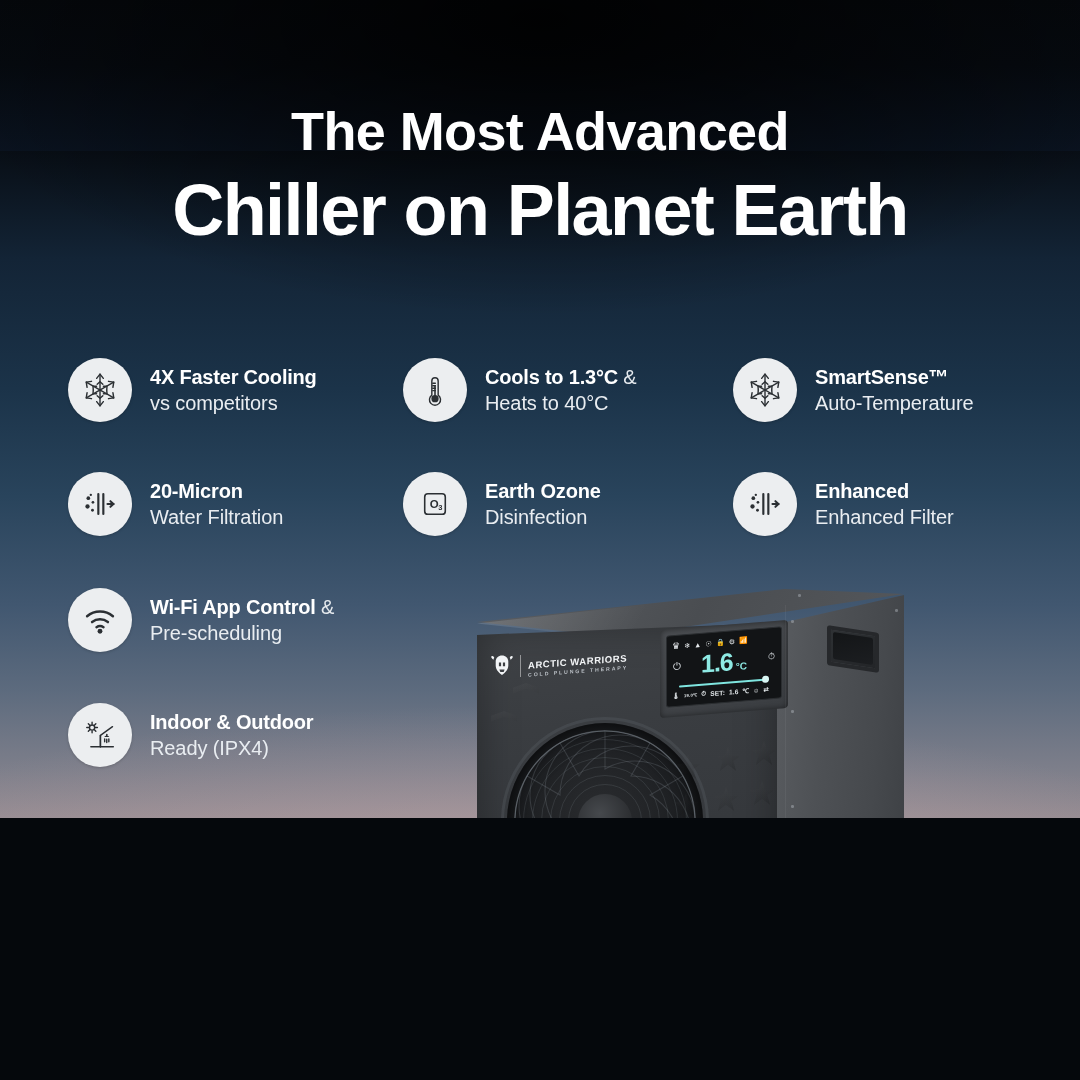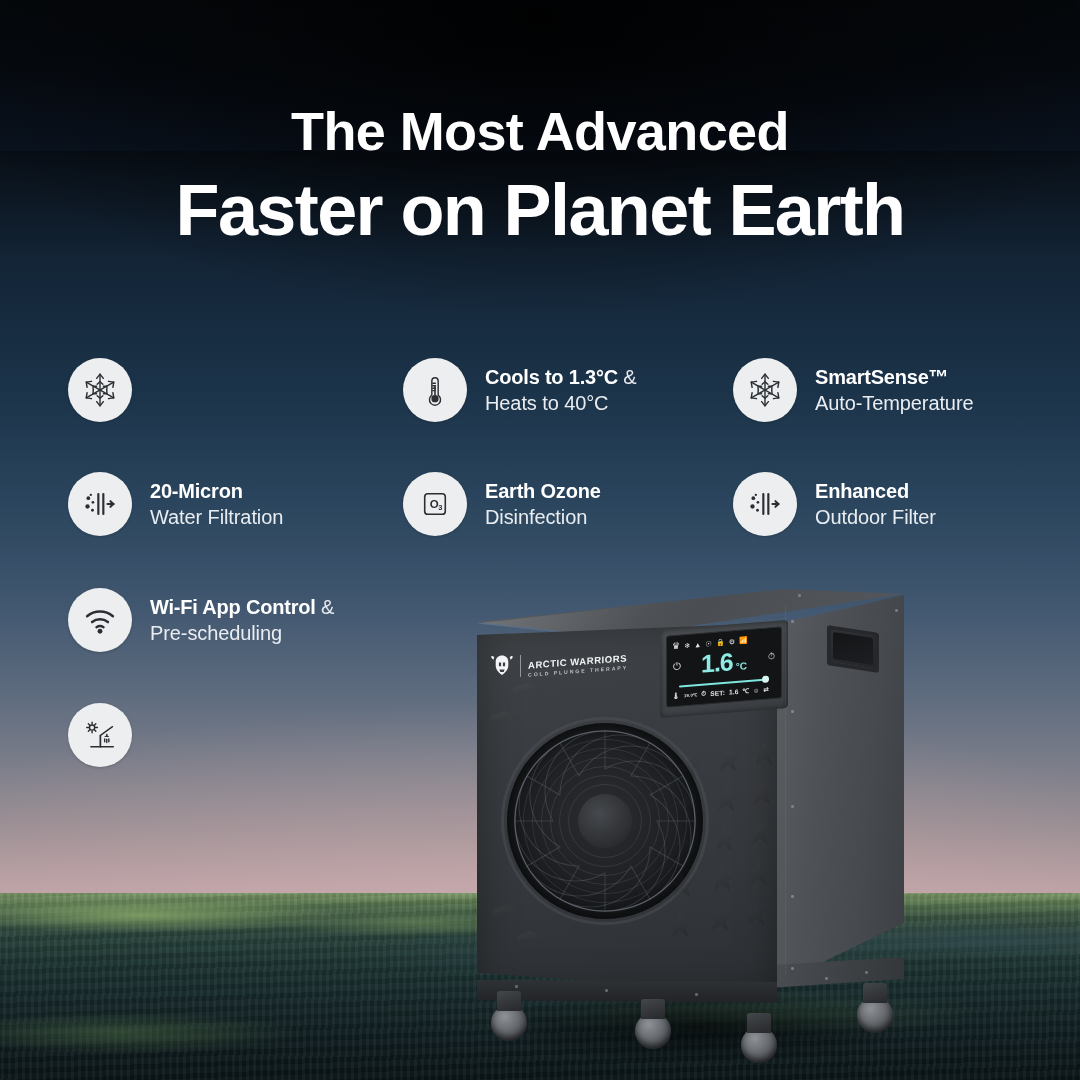--- a/index.html
+++ b/index.html
@@ -3,21 +3,21 @@
 <meta charset="utf-8">
 <style>
   * { margin:0; padding:0; box-sizing:border-box; }
   html,body { width:1080px; height:1080px; }
   body {
     font-family:"Liberation Sans", sans-serif;
     background:#05080c;
     overflow:hidden;
     position:relative;
   }
-  #stage { position:absolute; inset:0; width:1080px; height:1080px; overflow:hidden; }
+  #stage { position:absolute; inset:0; width:1080px; height:818px; overflow:hidden; }
 
   
   .bg-sky{
     position:absolute; left:0; top:0; width:1080px; height:1080px;
     background:linear-gradient(180deg,
       #05080c 0%,
       #060a10 6%,
       #0a1320 14%,
       #11203240 0%,
       #132436 24%,
@@ -264,41 +264,45 @@
 
   <div class="bg-sky"></div>
   <div class="bg-sky2"></div>
   <div class="hills"></div>
   <div class="ground"></div>
   <div class="ground-tex"></div>
   <div class="ground-shadow"></div>
 
   <div class="headline">
     <div class="h-line1">The Most Advanced</div>
-    <div class="h-line2">Faster on Planet Earth</div>
+    <div class="h-line2">Chiller on Planet Earth</div>
   </div>
 
   <div class="features">
 
     <div class="feat" style="left:68px;  top:0px;">
       <div class="ficon">
         <svg width="40" height="40" viewBox="0 0 48 48" fill="none" stroke="#2b2f33" stroke-width="1.7" stroke-linecap="round">
           <g>
             <line x1="24" y1="5" x2="24" y2="43"></line>
               <line x1="7.5" y1="14.5" x2="40.5" y2="33.5"></line>
               <line x1="7.5" y1="33.5" x2="40.5" y2="14.5"></line>
             <path d="M24 5 L20 10 M24 5 L28 10 M24 43 L20 38 M24 43 L28 38"></path>
             <path d="M7.5 14.5 L8.5 20.8 M7.5 14.5 L13.8 13.6 M40.5 33.5 L39.5 27.2 M40.5 33.5 L34.2 34.4"></path>
             <path d="M7.5 33.5 L13.8 34.4 M7.5 33.5 L8.5 27.2 M40.5 14.5 L34.2 13.6 M40.5 14.5 L39.5 20.8"></path>
             <path d="M24 14 L20.6 17.2 M24 14 L27.4 17.2 M24 34 L20.6 30.8 M24 34 L27.4 30.8"></path>
             <path d="M15.6 19.3 L15.9 23.7 M15.6 19.3 L19.9 19.5 M32.4 28.7 L32.1 24.3 M32.4 28.7 L28.1 28.5"></path>
             <path d="M15.6 28.7 L19.9 28.5 M15.6 28.7 L15.9 24.3 M32.4 19.3 L28.1 19.5 M32.4 19.3 L32.1 23.7"></path>
           </g>
         </svg>
       </div>
+      <div class="ftext">
+        <div class="fbold"><span>4X Faster Cooling</span><span class="amp"></span></div>
+        <div class="fsub">vs competitors</div>
+      </div>
     </div>
 
     <div class="feat" style="left:403px; top:0px;">
       <div class="ficon">
         <svg width="38" height="38" viewBox="0 0 48 48" fill="none" stroke="#2b2f33" stroke-width="1.8" stroke-linecap="round">
           <path d="M20 30.5 V12.5a4 4 0 0 1 8 0 V30.5a7 7 0 1 1 -8 0Z"></path>
           <circle cx="24" cy="35" r="4.6" fill="#2b2f33" stroke="none"></circle>
           <rect x="23" y="18" width="2" height="15" fill="#2b2f33" stroke="none"></rect>
           <path d="M21.2 15.5h3.2 M21.2 18.6h3.2 M21.2 21.7h3.2 M21.2 24.8h3.2"></path>
         </svg>
@@ -372,21 +376,21 @@
           <circle cx="15" cy="31.5" r="1.7" fill="#2b2f33" stroke="none"></circle>
           <circle cx="13" cy="13" r="1.4" fill="#2b2f33" stroke="none"></circle>
           <line x1="22" y1="12" x2="22" y2="36"></line>
           <line x1="28" y1="12" x2="28" y2="36"></line>
           <line x1="33" y1="24" x2="40" y2="24"></line>
           <path d="M36.5 20.6 L40.2 24 L36.5 27.4" stroke-width="2.4" fill="none"></path>
         </svg>
       </div>
       <div class="ftext">
         <div class="fbold"><span>Enhanced</span><span class="amp"></span></div>
-        <div class="fsub">Outdoor Filter</div>
+        <div class="fsub">Enhanced Filter</div>
       </div>
     </div>
 
     <div class="feat" style="left:68px;  top:230px;justify-content:center;">
       <div class="ficon">
         <svg width="40" height="40" viewBox="0 0 48 48" fill="none" stroke="#2b2f33" stroke-width="3" stroke-linecap="round">
           <path d="M8.5 19.5a24 24 0 0 1 31 0"></path>
           <path d="M14.5 26.5a15.5 15.5 0 0 1 19 0"></path>
           <path d="M19.8 32.6a7.5 7.5 0 0 1 8.4 0"></path>
           <circle cx="24" cy="37.5" r="2.9" fill="#2b2f33" stroke="none"></circle>
@@ -403,20 +407,24 @@
         <svg width="40" height="40" viewBox="0 0 48 48" fill="none" stroke="#2b2f33" stroke-width="1.7" stroke-linecap="round">
           <circle cx="14.5" cy="15" r="3.1"></circle>
           <path d="M14.5 8.6v2.4 M14.5 19v2.4 M8.1 15h2.4 M18.5 15h2.4 M10 10.5l1.7 1.7 M17.3 17.8l1.7 1.7 M19 10.5l-1.7 1.7 M11.7 17.8L10 19.5"></path>
           <path d="M39 14 L24.5 24.5 L24.5 38"></path>
           <path d="M24.5 24.5 L24.5 38"></path>
           <line x1="13" y1="38" x2="40" y2="38"></line>
           <path d="M29 26.5a3.4 3.4 0 0 1 6.2 0Z" fill="#2b2f33" stroke="none"></path>
           <path d="M29.6 28.6v3.4 M32.1 28.9v4.2 M34.6 28.6v3.4"></path>
           <line x1="32.1" y1="23.2" x2="32.1" y2="25.1"></line>
         </svg>
+      </div>
+      <div class="ftext">
+        <div class="fbold"><span>Indoor &amp; Outdoor</span><span class="amp"></span></div>
+        <div class="fsub">Ready (IPX4)</div>
       </div>
     </div>
 
   </div>
 
   <div id="product">
 
     <div class="pu-side"></div>
     <div class="base-side"></div>
     <div class="pu-cap"></div>

